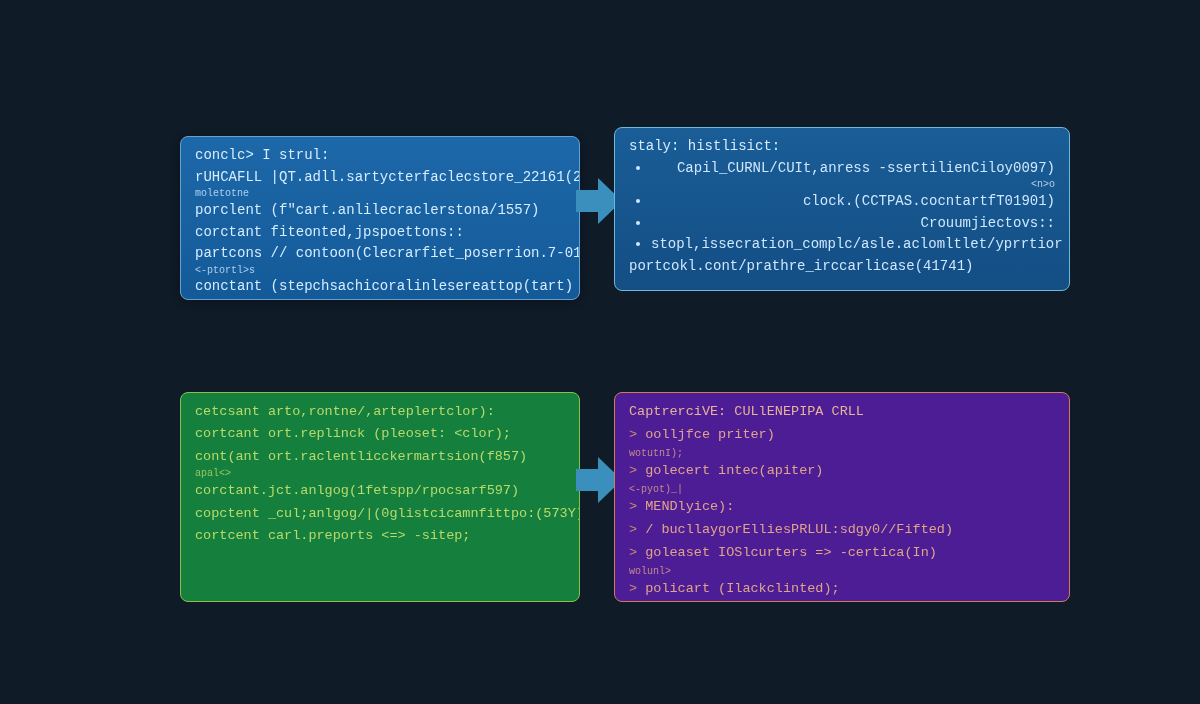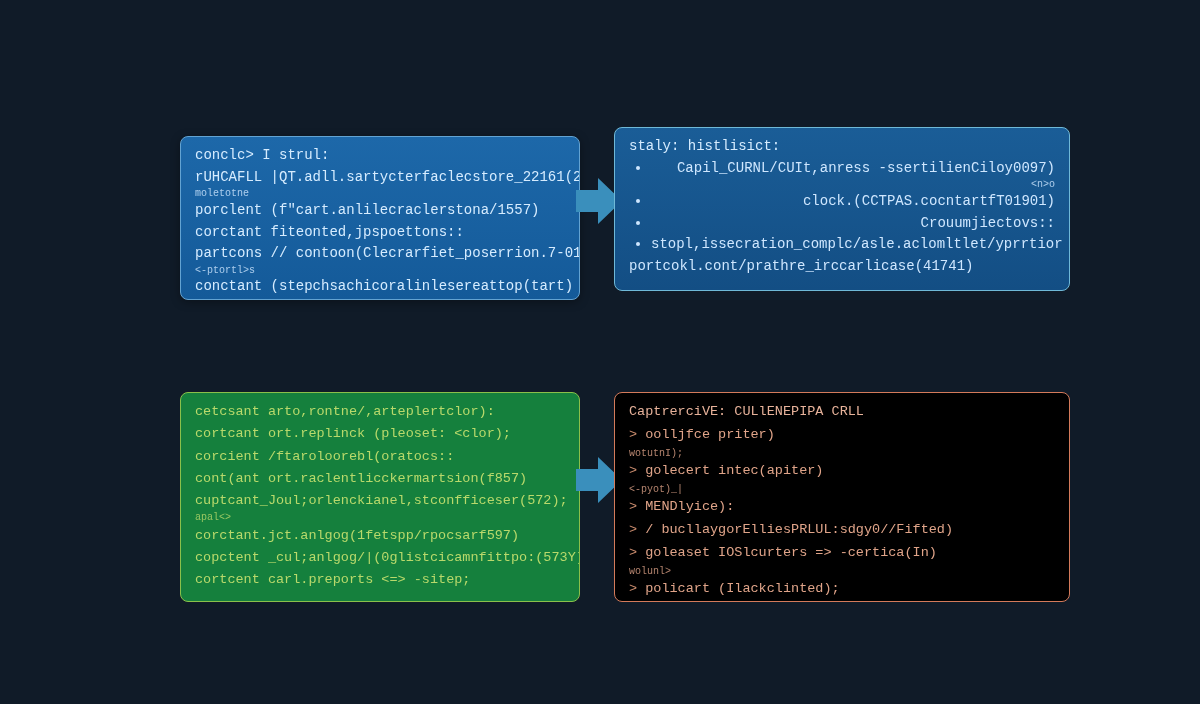--- a/index.html
+++ b/index.html
@@ -60,21 +60,21 @@
     border: 1px solid #8ac04a;
     color: #b9d96b;
     font-size: 13.5px;
     line-height: 1.65;
   }
 
   
   .box-d {
     left: 614px; top: 392px;
     width: 456px; height: 210px;
-    background: #000000;
+    background: #4c1d95;
     border: 1px solid #d47a5a;
     color: #e0a489;
     font-size: 13.5px;
     line-height: 1.7;
   }
   .box-d .hdr { color:#e7b29a; }
   .box-d .prompt::before { content:">  "; color:#c98b6d; }
 
   
   .arrow {
@@ -116,23 +116,21 @@
       <li><span>clock.(CCTPAS.cocntartfT01901)</span></li>
       <li><span>Crouumjiectovs::</span></li>
       <li><span>stopl,issecration_complc/asle.aclomltlet/yprrtior</span></li>
     </ul>
     <span class="row">portcokl.cont/prathre_irccarlicase(41741)</span>
   </div>
 
   <div class="box box-c">
     <span class="row">cetcsant arto,rontne/,arteplertclor):</span>
     <span class="row">cortcant ort.replinck (pleoset: &lt;clor);</span>
-    <span class="row">corcient /ftaroloorebl(oratocs::</span>
     <span class="row">cont(ant ort.raclentlicckermartsion(f857)</span>
-    <span class="row">cuptcant_Joul;orlenckianel,stconfficeser(572);</span>
     <span class="sub">apal&lt;&gt;</span>
     <span class="row">corctant.jct.anlgog(1fetspp/rpocsarf597)</span>
     <span class="row">copctent _cul;anlgog/|(0glistcicamnfittpo:(573Y)</span>
     <span class="row">cortcent carl.preports &lt;=&gt; -sitep;</span>
   </div>
 
   <div class="arrow arrow-bot">
     <svg viewBox="0 0 46 50">
       <polygon points="0,14 22,14 22,2 46,25 22,48 22,36 0,36" fill="#3a8fbc"></polygon>
     </svg>

